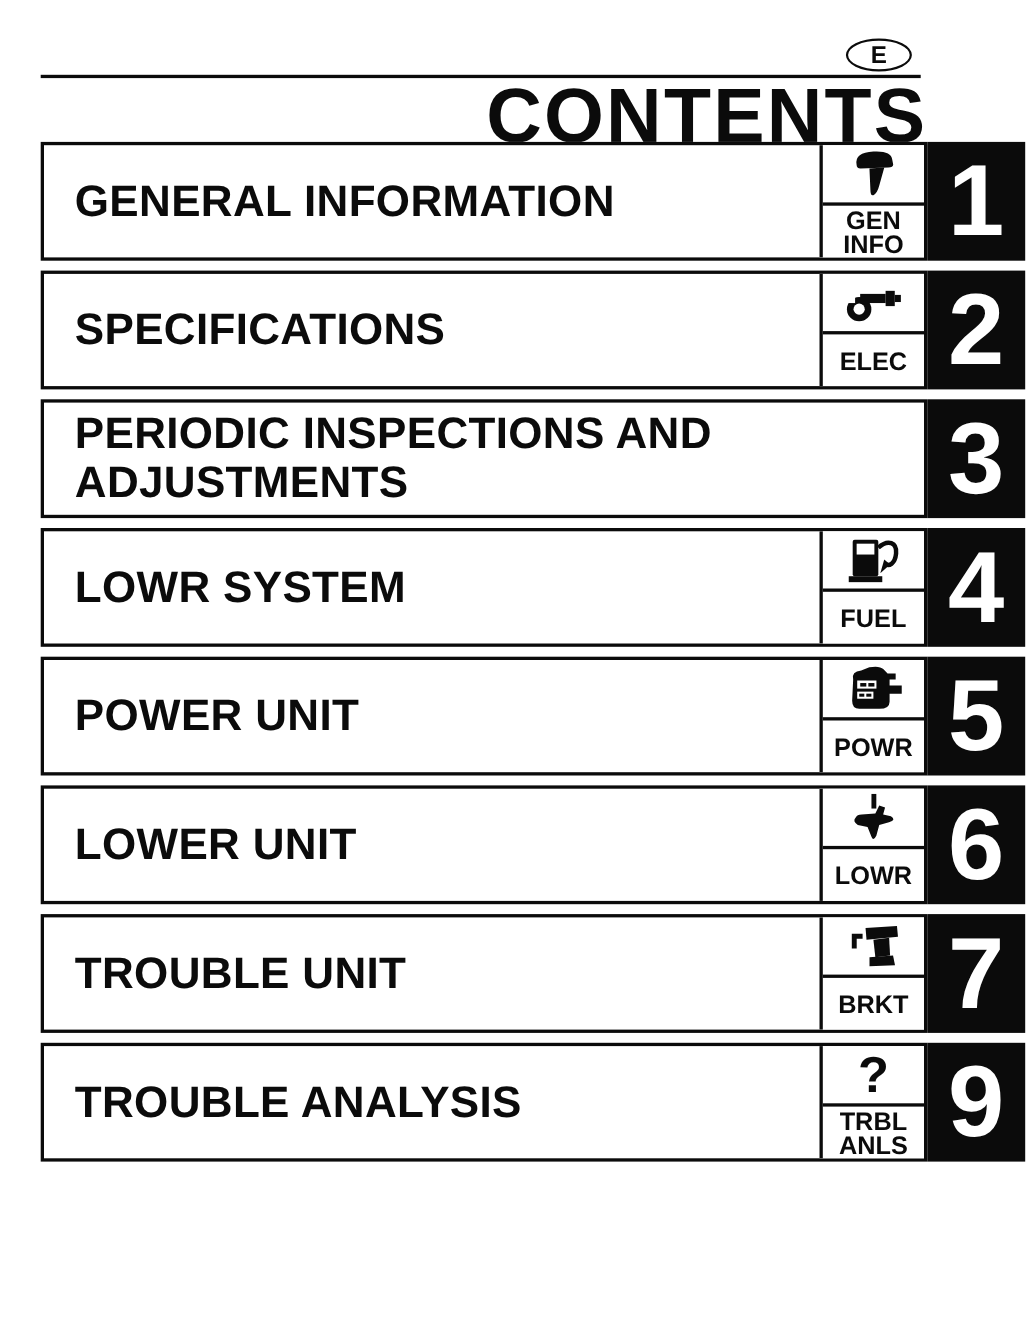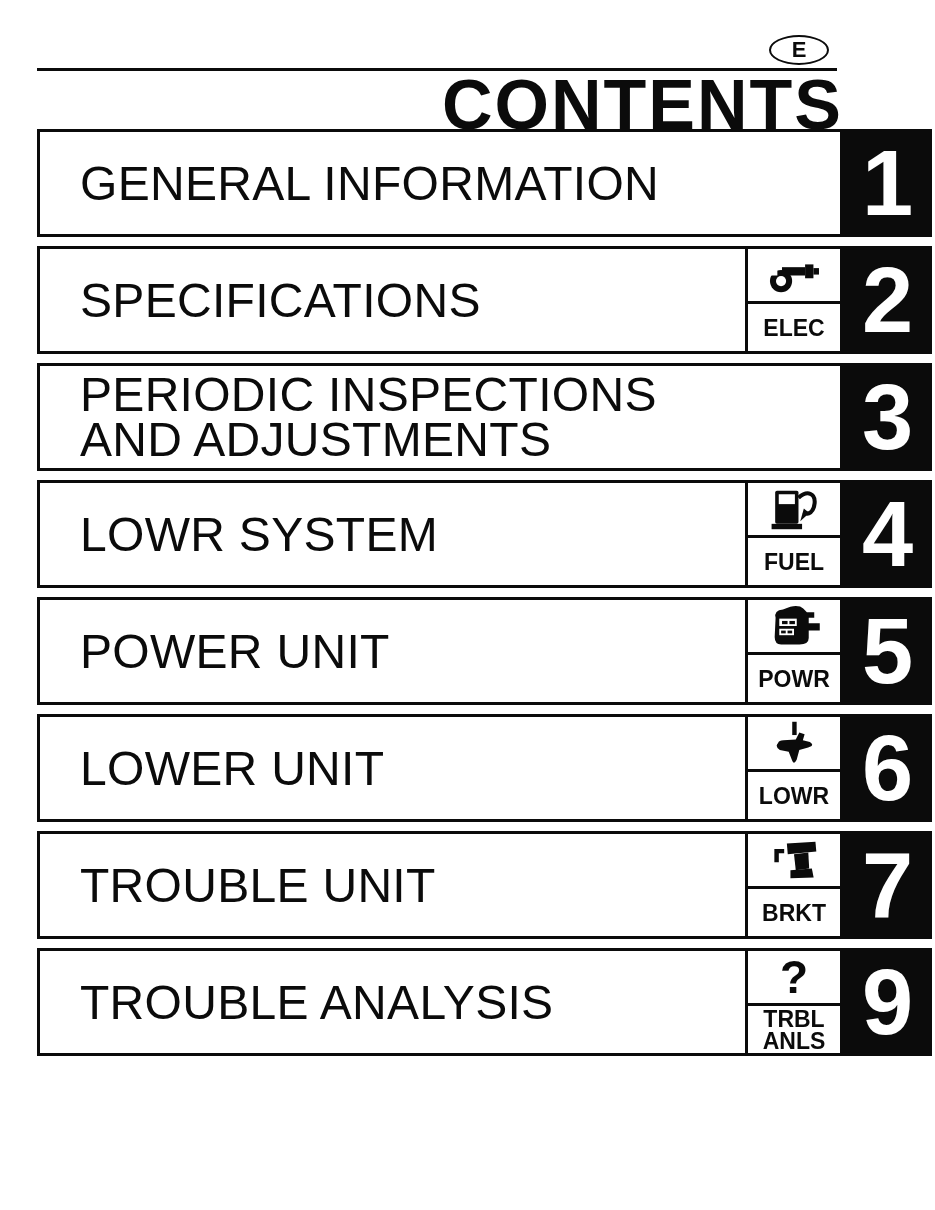--- a/index.html
+++ b/index.html
@@ -21,22 +21,22 @@
   }
   
   .rows { position:absolute; top:129px; left:37px; }
   .row { position:relative; width:895px; height:108px; margin-bottom:9px; }
   .row-box {
     position:absolute; left:0; top:0; width:806px; height:108px;
     border:3px solid #0b0b0b; box-sizing:border-box; background:#ffffff;
     display:flex; align-items:center;
   }
   .row-title {
-    margin-left:40px; padding-right:10px; max-width:660px;
-    font-size:48px; font-weight:normal; line-height:45px; letter-spacing:0.3px;
+    margin-left:28px; padding-right:10px; max-width:660px;
+    font-size:40px; font-weight:bold; line-height:45px; letter-spacing:0.3px;
   }
   .icon-cell {
     position:absolute; right:0; top:0; width:95px; height:102px;
     border-left:3px solid #0b0b0b; box-sizing:border-box;
     display:flex; flex-direction:column; background:#ffffff;
   }
   .icon-area {
     height:52px; border-bottom:3px solid #0b0b0b; box-sizing:content-box;
     display:flex; align-items:center; justify-content:center; color:#0b0b0b;
   }
@@ -65,20 +65,30 @@
     <span>E</span>
   </div>
   <div class="header-rule"></div>
   <h1 class="page-title">CONTENTS</h1>
 
   <div class="rows">
 
     <div class="row">
       <div class="row-box">
         <div class="row-title">GENERAL INFORMATION</div>
+        <div class="icon-cell">
+          <div class="icon-area">
+            <svg viewBox="0 0 60 50" width="54" height="45">
+              <path d="M13,15 Q11,3 30,2 Q48,1 49,10 L50,15 Q50,18 45,18 L17,19 Q13,19 13,15 Z"></path>
+              <path d="M26,19 L41,18 L36,36 Q34,44 30,46 Q27,47 27,41 Z"></path>
+            </svg>
+          </div>
+          <div class="abbr-area">GEN
+INFO</div>
+        </div>
       </div>
       <div class="num-box">1</div>
     </div>
 
     <div class="row">
       <div class="row-box">
         <div class="row-title">SPECIFICATIONS</div>
         <div class="icon-cell">
           <div class="icon-area">
             <svg viewBox="0 0 58 40" width="54" height="37">

